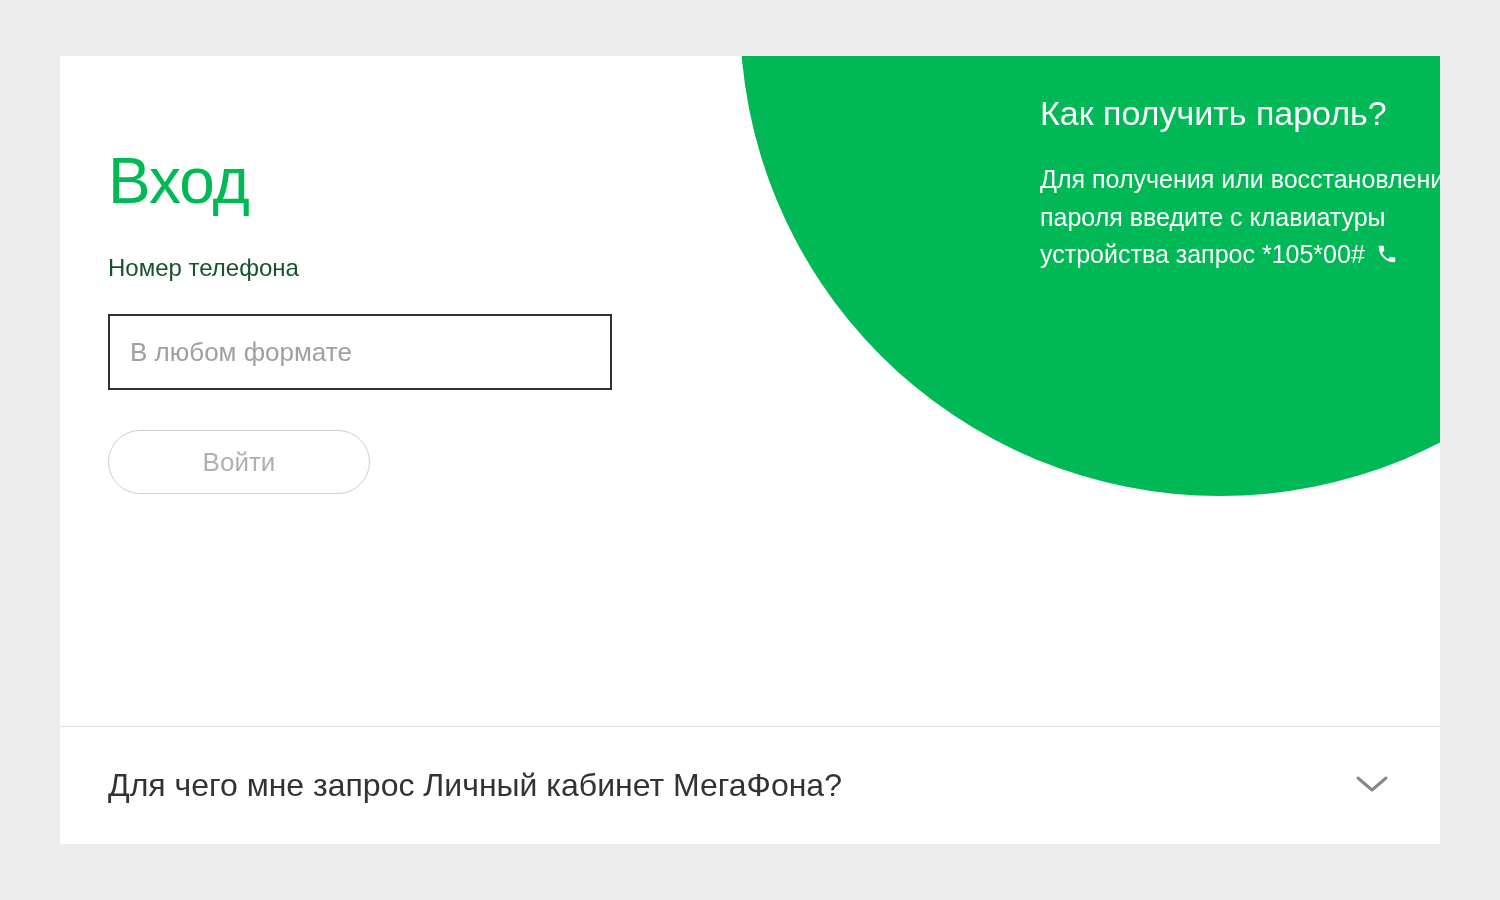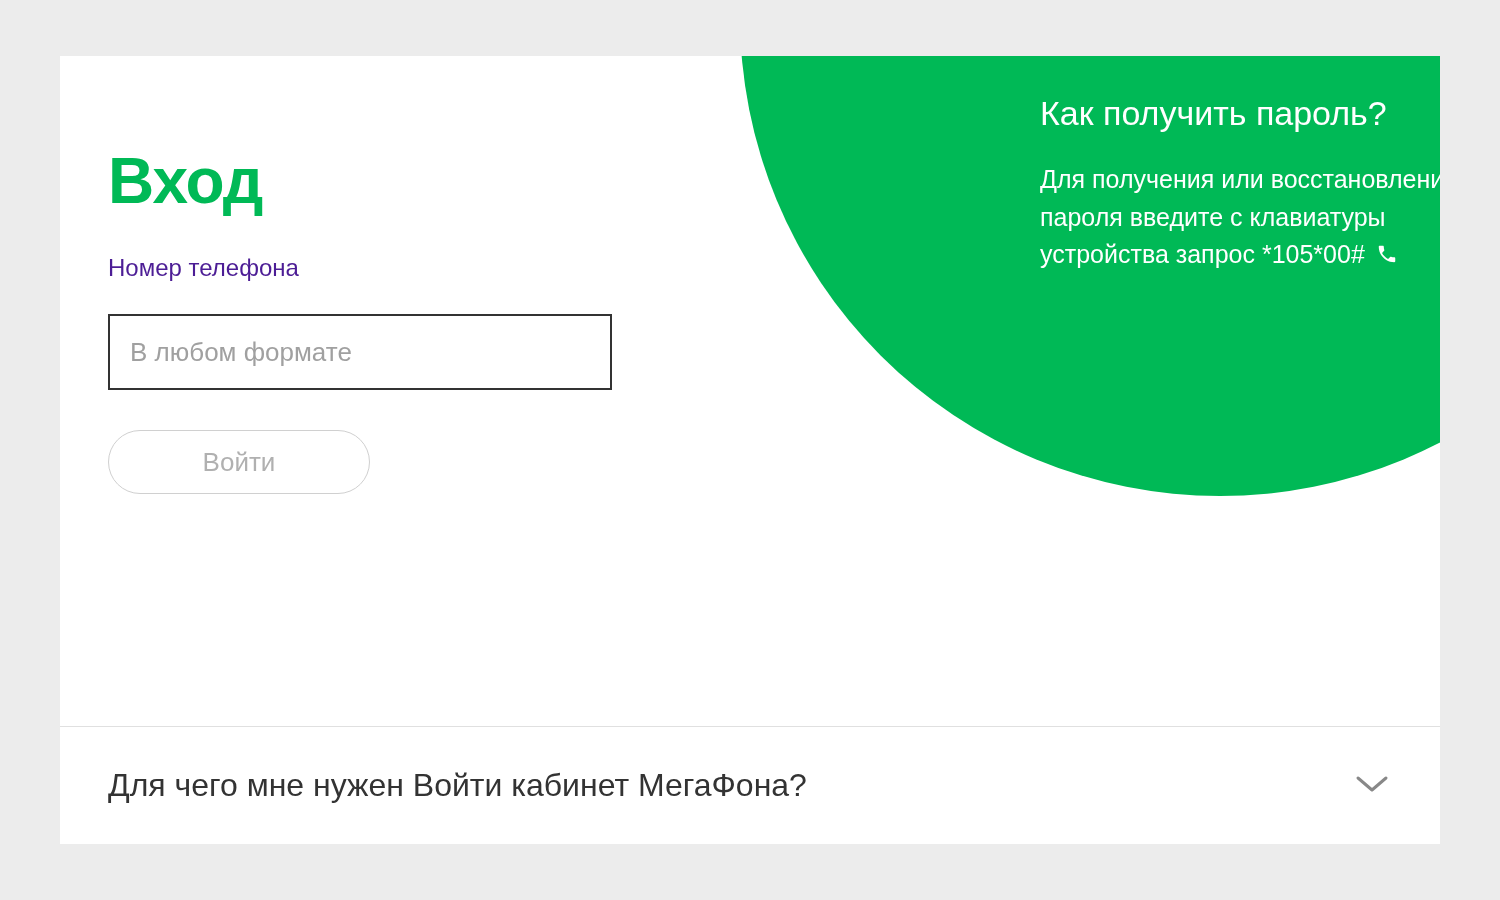--- a/index.html
+++ b/index.html
@@ -20,31 +20,31 @@
       height: 100%;
       position: relative;
       overflow: hidden;
     }
     .login-section {
       padding: 88px 48px 40px 48px;
       width: 600px;
     }
     .title {
       font-size: 64px;
-      font-weight: 700;
+      font-weight: 400;
       color: #00b956;
       margin-bottom: 36px;
       letter-spacing: -1px;
     }
     .field-group {
       margin-bottom: 32px;
     }
     .label {
       font-size: 24px;
-      color: #4c1d95;
+      color: #14532d;
       margin-bottom: 18px;
       display: block;
     }
     .input-wrapper {
       position: relative;
     }
     .input-wrapper-phone {
       border: 2px solid #333;
       margin-top: 32px;
     }
@@ -166,21 +166,21 @@
       <div class="input-wrapper input-wrapper-phone">
         <input type="text" class="text-input" placeholder="В любом формате" style="">
       </div>
     </div>
 
 
     <button class="login-button">Войти</button>
   </div>
 
   <div class="accordion">
-    <span class="accordion-title">Для чего мне нужен Войти кабинет МегаФона?</span>
+    <span class="accordion-title">Для чего мне запрос Личный кабинет МегаФона?</span>
     <span>
       <svg class="chevron" viewBox="0 0 40 24" fill="none" stroke="#888" stroke-width="3" stroke-linecap="round" stroke-linejoin="round">
         <polyline points="6,6 20,18 34,6"></polyline>
       </svg>
     </span>
   </div>
 
 </div>
 
 </body></html>

